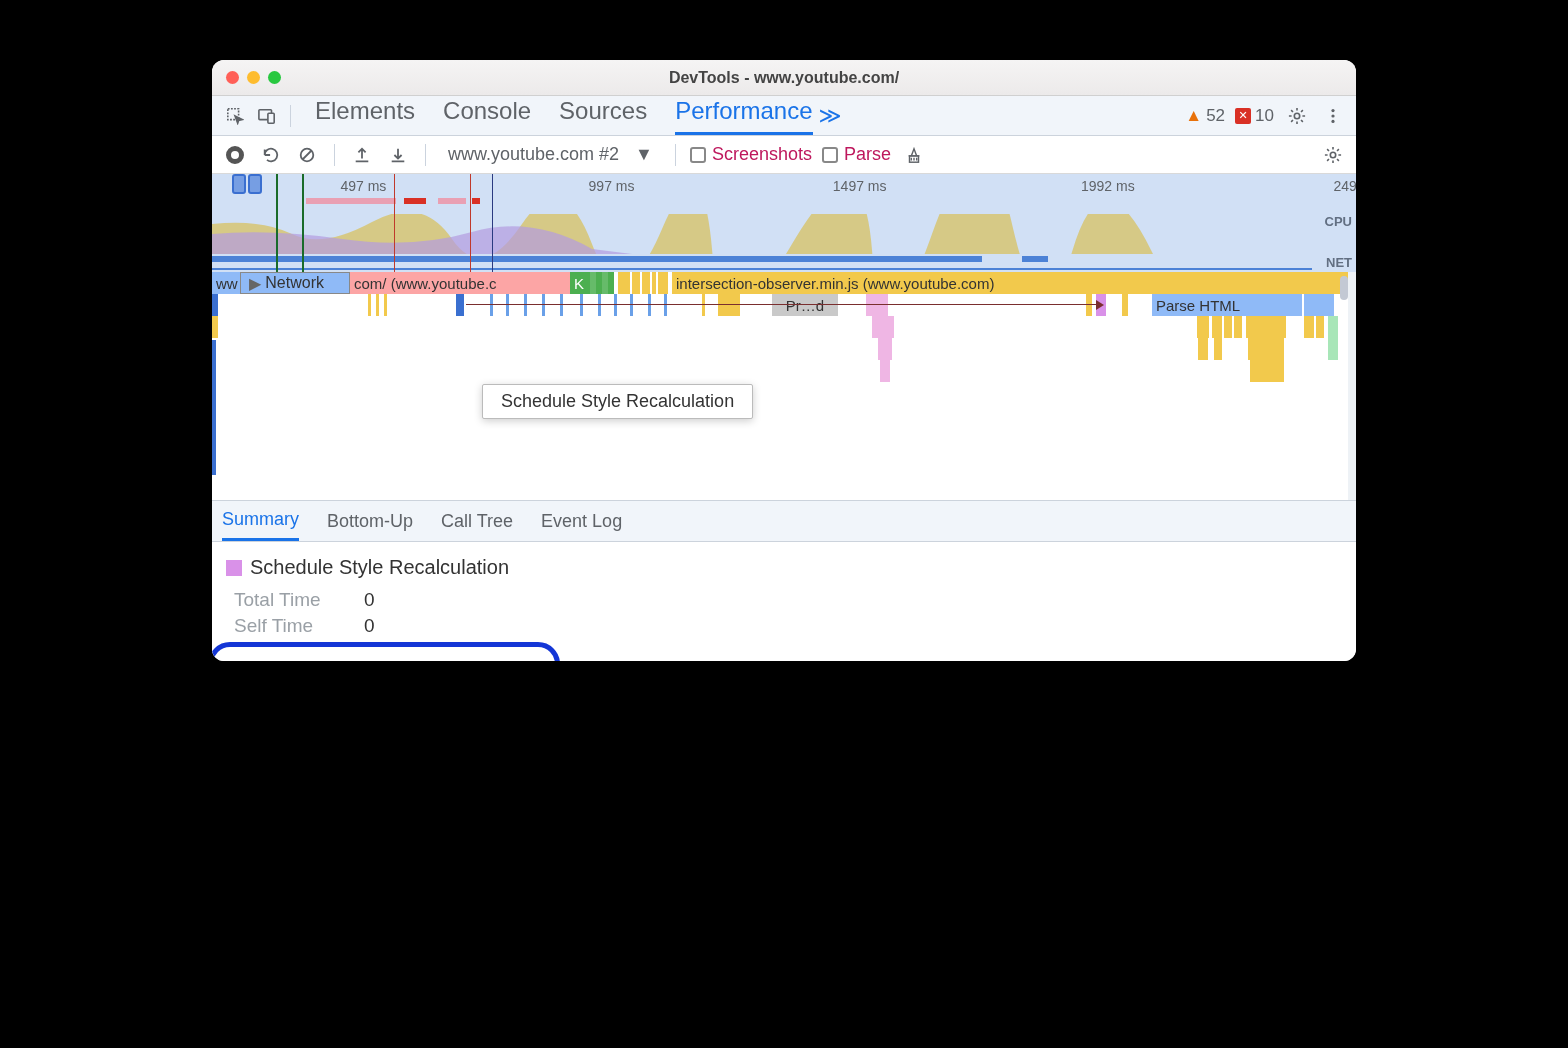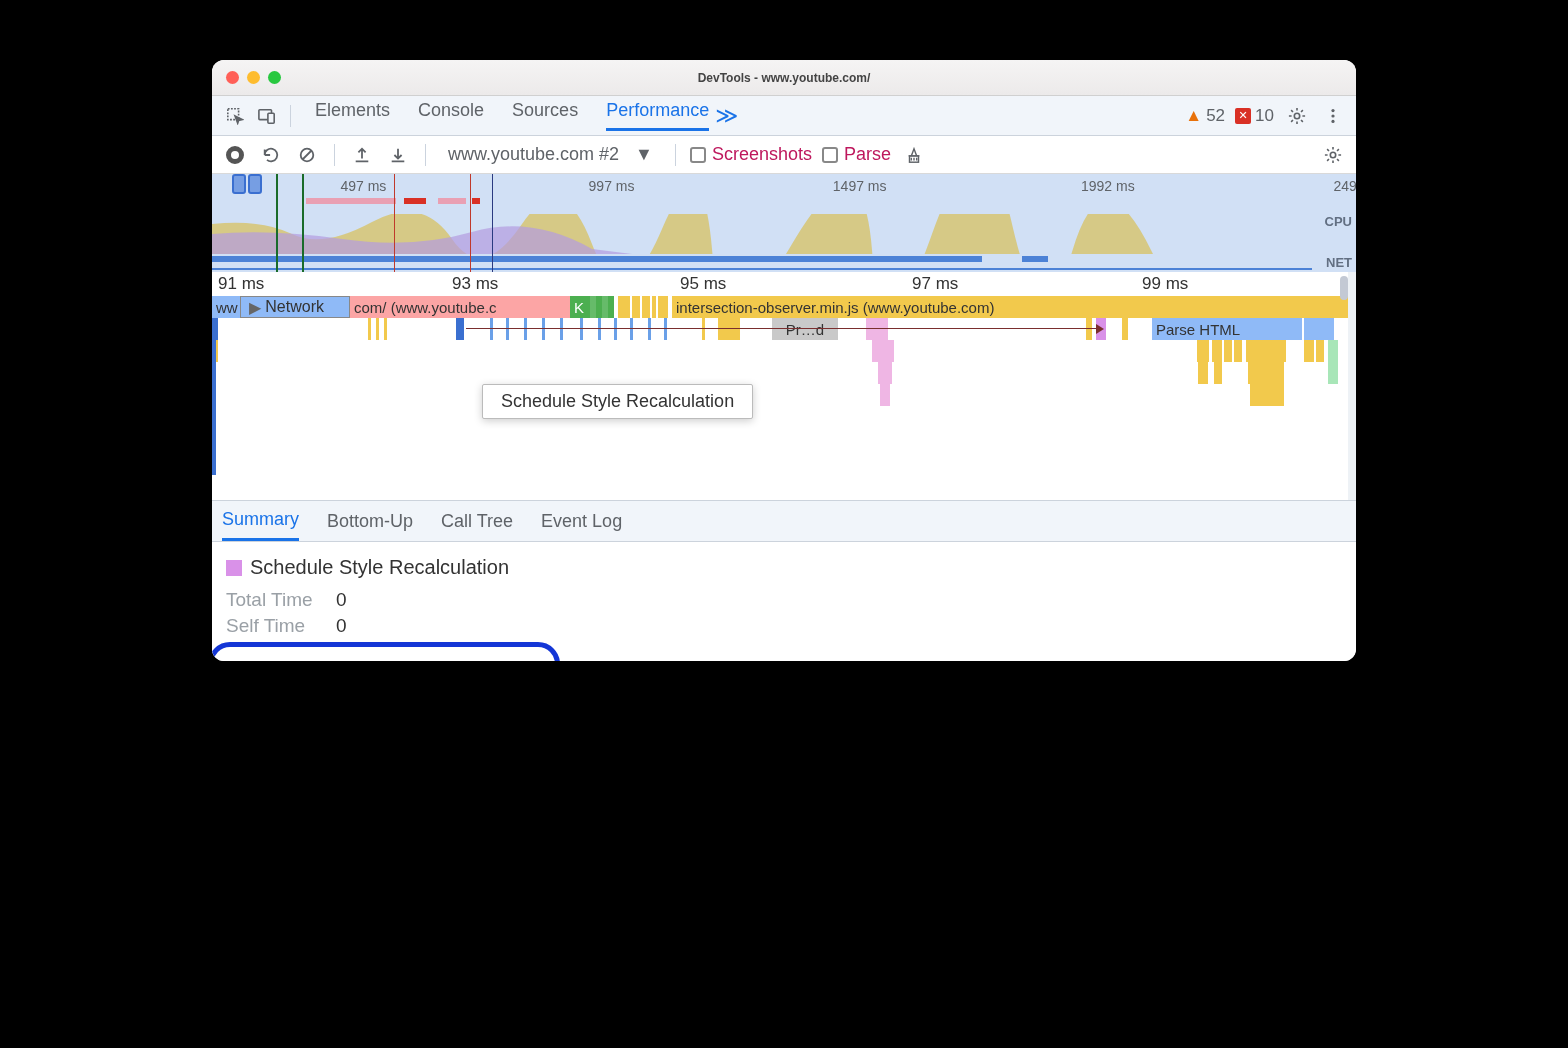--- a/index.html
+++ b/index.html
@@ -42,21 +42,21 @@
 }
 .tl-red { background: #ff5f57; }
 .tl-yellow { background: #febc2e; }
 .tl-green { background: #28c840; }
 
 .title-text {
   position: absolute;
   left: 50%;
   transform: translateX(-50%);
   color: #444;
-  font-size: 12px;
+  font-size: 16px;
   font-weight: 600;
 }
 
 .tabs-bar {
   height: 40px;
   background: #f1f5fa;
   border-bottom: 1px solid #ccd3dc;
   display: flex;
   align-items: center;
   padding: 0 10px;
@@ -75,21 +75,21 @@
 }
 
 .panel-tabs {
   display: flex;
   gap: 28px;
   margin-left: 14px;
 }
 
 .panel-tab {
   color: #5f6368;
-  font-size: 18px;
+  font-size: 24px;
   cursor: pointer;
   padding: 0 0 7px;
 }
 .panel-tab.active {
   color: #1a73e8;
   border-bottom: 3px solid #1a73e8;
 }
 
 .tabs-right {
   margin-left: auto;
@@ -245,21 +245,21 @@
 
 .event-header {
   display: flex; align-items: center; gap: 8px; margin-bottom: 10px;
 }
 .color-box {
   width: 16px; height: 16px;
 }
 .event-name { font-size: 20px; color: #333; }
 
 .summary-row {
-  display: flex; font-size: 19px; color: #333; margin: 4px 0;
+  display: flex; gap: 20px; font-size: 19px; color: #333; margin: 4px 8px;
 }
 .summary-label { color: #9aa0a6; min-width: 110px; }
 .link { color: #1a73e8; text-decoration: underline; cursor: pointer; }
 
 .highlight-ring {
   position: absolute;
   border: 5px solid #1436d6;
   border-radius: 22px;
   pointer-events: none;
 }
@@ -428,27 +428,20 @@
     <div style="position:absolute;top:0;bottom:0;left:90px;width:2px;background:#1a6b2a"></div>
     <div style="position:absolute;top:0;bottom:0;left:182px;width:1px;background:#c0392b"></div>
     <div style="position:absolute;top:0;bottom:0;left:258px;width:1px;background:#c0392b"></div>
     <div style="position:absolute;top:0;bottom:0;left:280px;width:1px;background:#2a3a80"></div>
 
     <div class="ov-label" style="top:40px">CPU</div>
     <div class="ov-label" style="bottom:2px">NET</div>
   </div>
 
   <div class="main-area">
-    <div class="main-ticks">
-      <div class="main-tick" style="left:6px">91 ms</div>
-      <div class="main-tick" style="left:240px">93 ms</div>
-      <div class="main-tick" style="left:468px">95 ms</div>
-      <div class="main-tick" style="left:700px">97 ms</div>
-      <div class="main-tick" style="left:930px">99 ms</div>
-    </div>
 
     <div class="task-row" style="height:22px">
       <div class="task-bar" style="left:0;width:28px;background:#8fbaf7">
           <span>ww</span>
         </div>
       <div class="tn-label" style="position:absolute;left:28px;width:110px;height:22px">
         <span style="margin-right:4px;color:#666">▶</span>
         <span>Network</span>
       </div>
       <div class="task-bar" style="left:138px;width:220px;background:#fca5a5">

